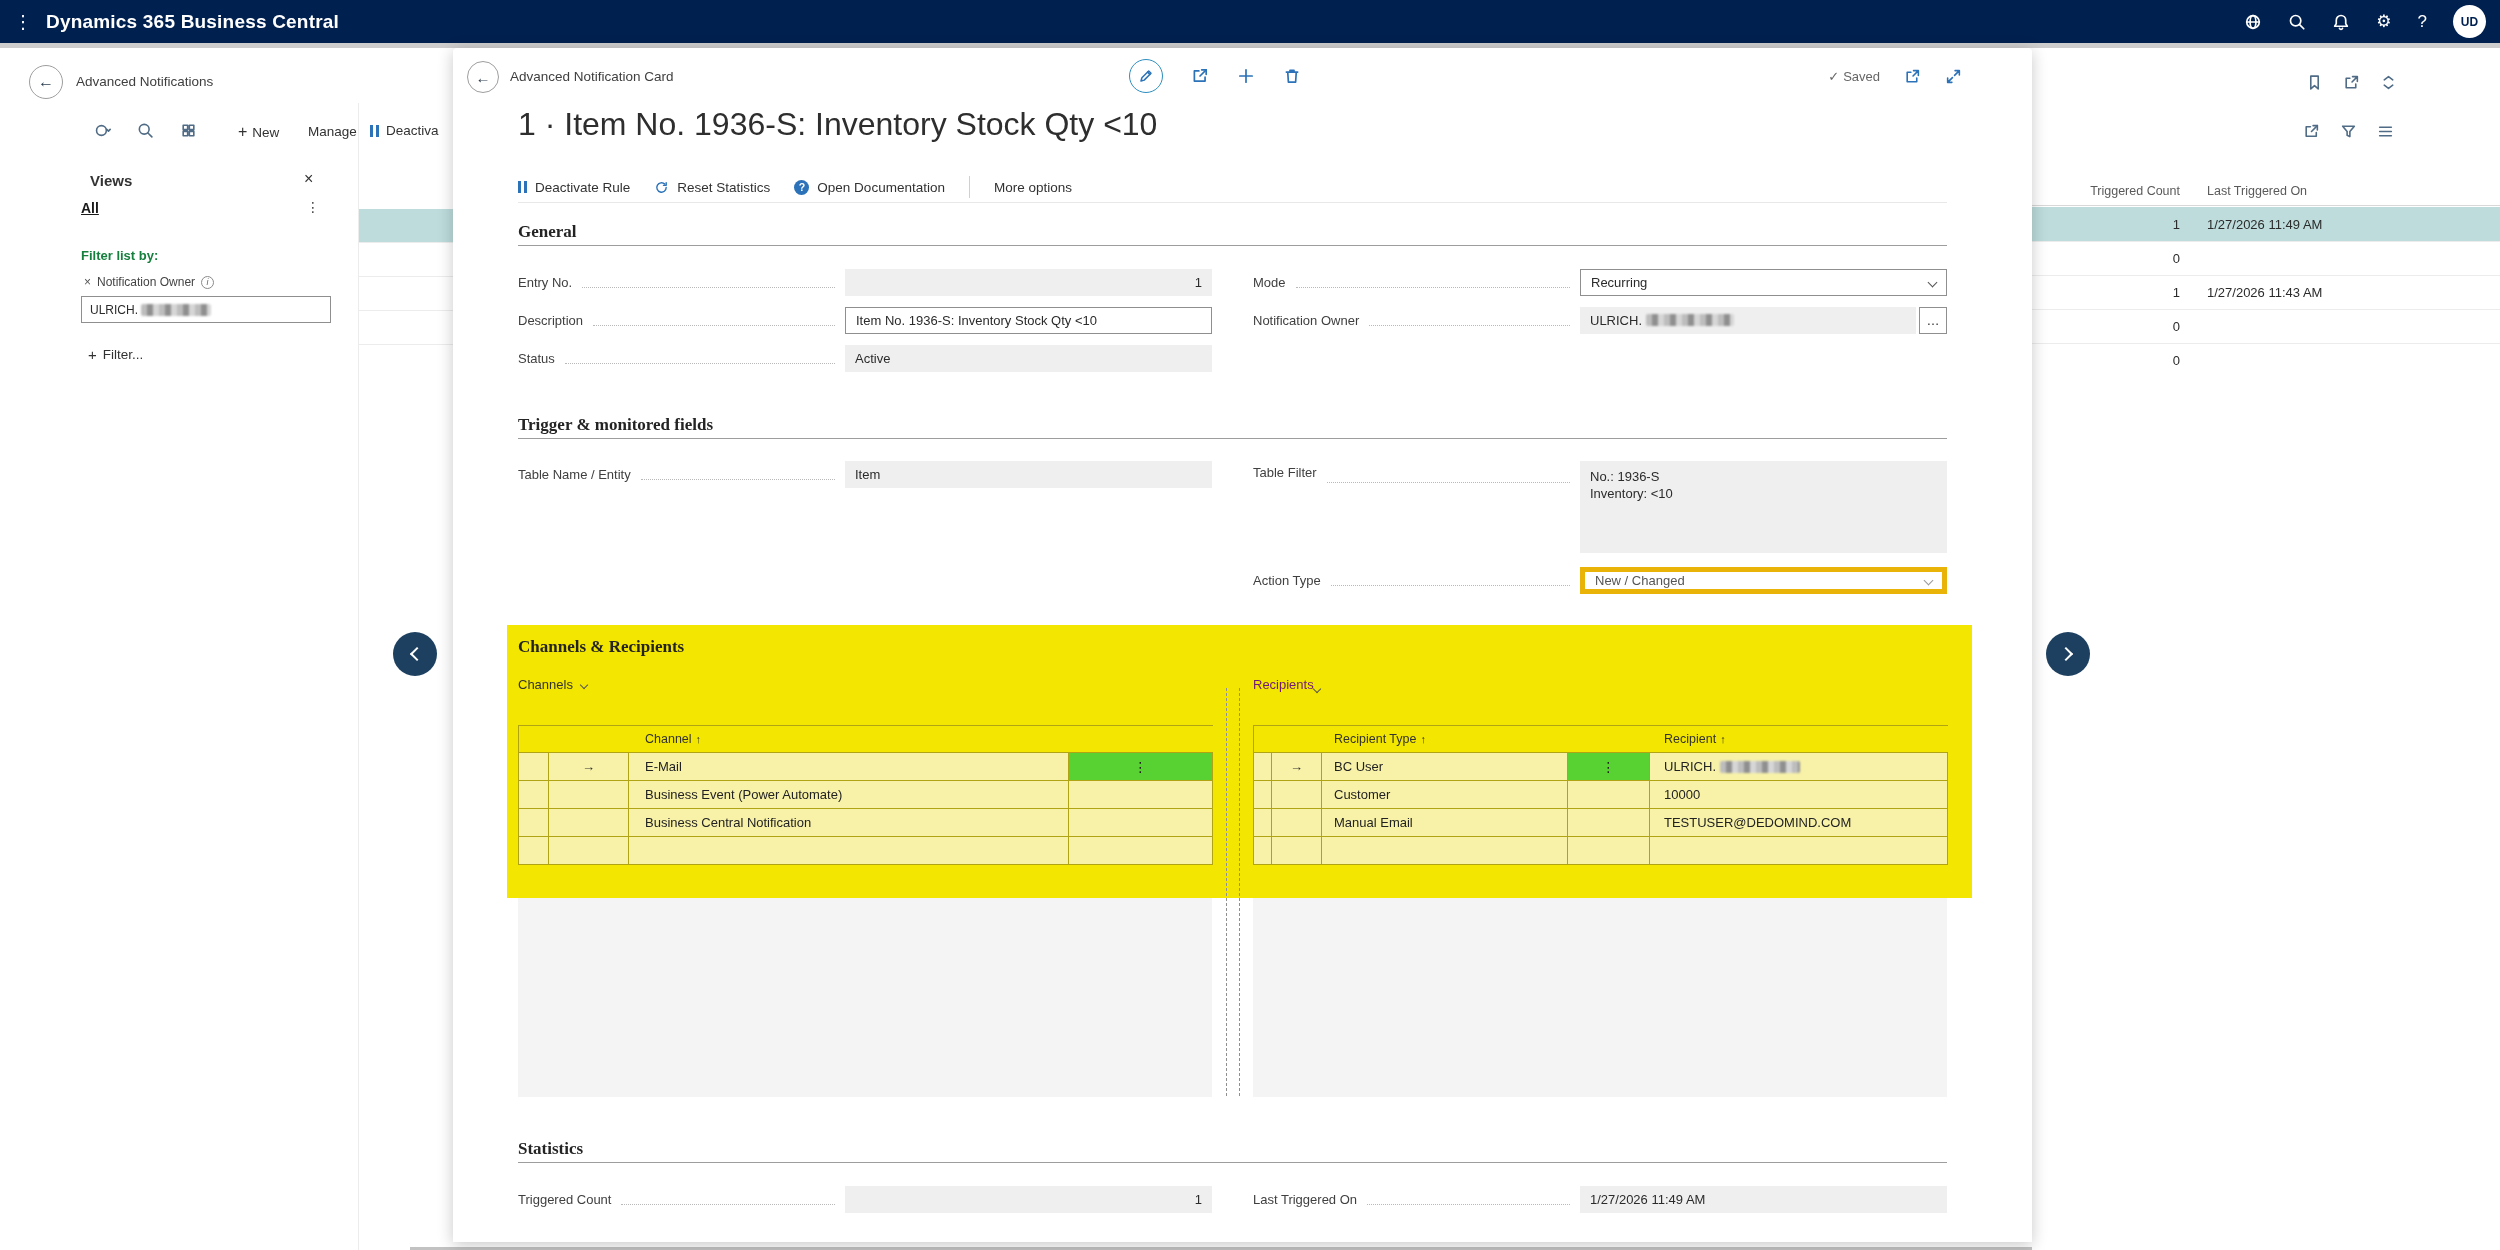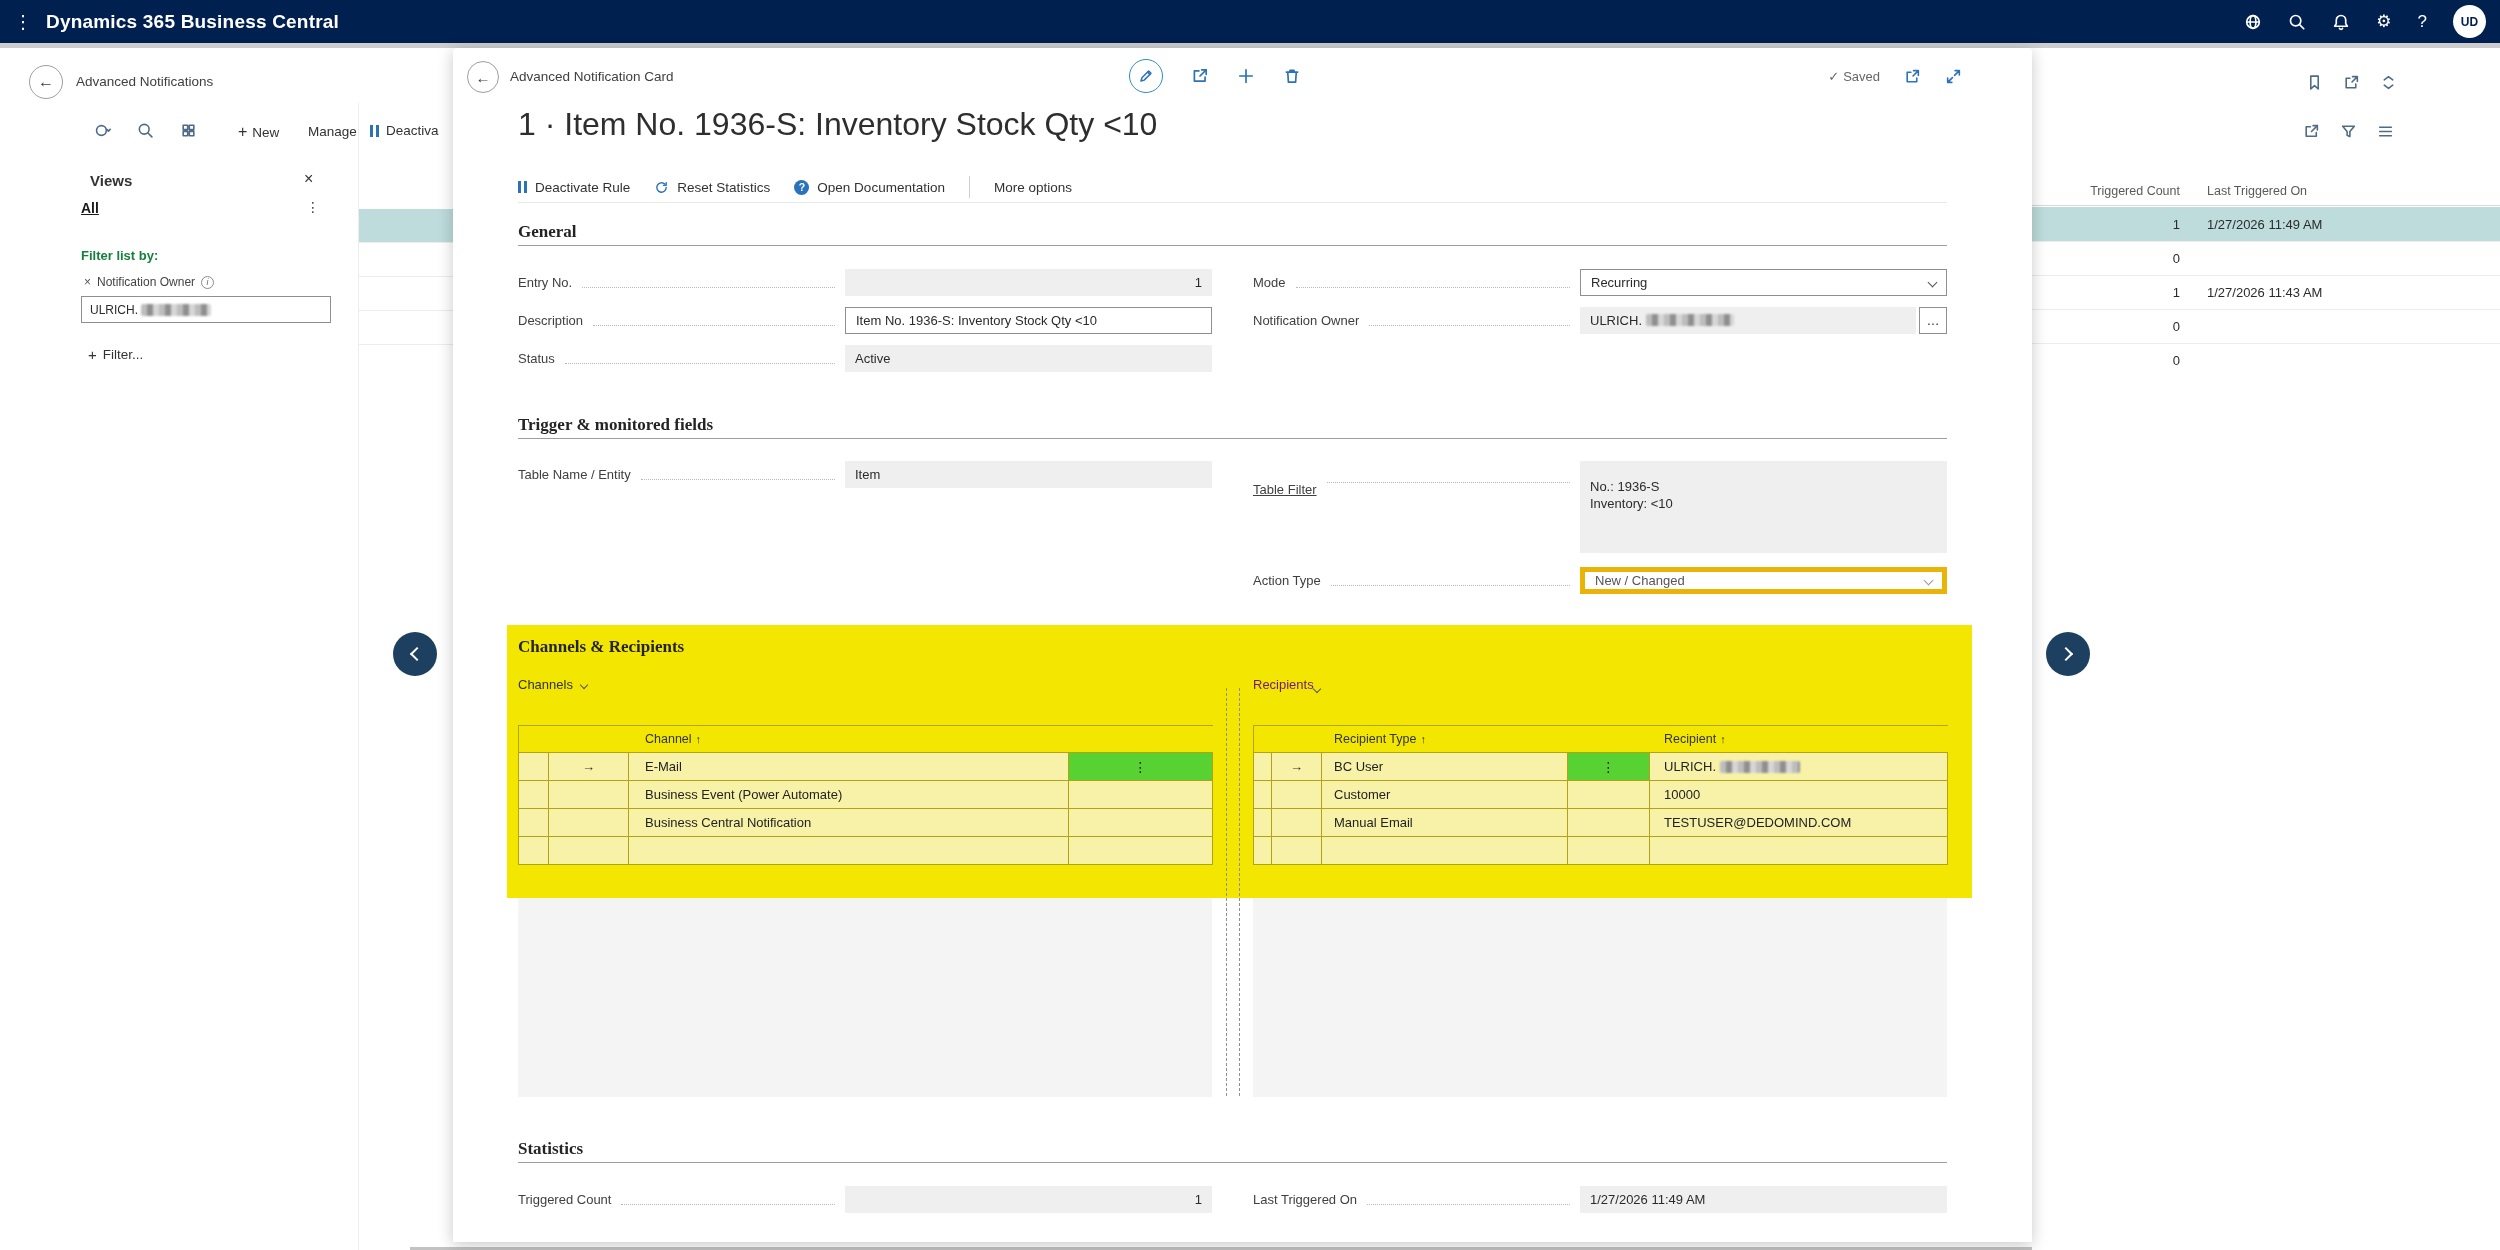--- a/index.html
+++ b/index.html
@@ -372,23 +372,23 @@
     <div class="col" style="left:65px;top:407px;">
       <div class="frow">
         <span class="flabel">Table Name / Entity</span>
           <span class="leader"></span>
         <div class="ffield ro">Item</div>
       </div>
     </div>
 
     <div class="col" style="left:800px;top:407px;">
       <div style="display:flex;align-items:flex-start;height:106px;padding-top:6px;">
-        <span class="flabel" style="margin-top:21px;text-decoration:underline;">Table Filter</span>
+        <span class="flabel" style="margin-top:4px;">Table Filter</span>
         <span class="leader" style="margin-top:16px;"></span>
-        <div class="ffield ro" style="height:92px;flex-direction:column;align-items:flex-start;justify-content:flex-start;padding-top:18px;gap:2px;">
+        <div class="ffield ro" style="height:92px;flex-direction:column;align-items:flex-start;justify-content:flex-start;padding-top:8px;gap:2px;">
           <span>No.: 1936-S</span>
           <span>Inventory: &lt;10</span>
         </div>
       </div>
       <div class="frow">
         <span class="flabel">Action Type</span>
           <span class="leader"></span>
         <div class="ffield dd-dis">
           <span>New / Changed</span>
           <span class="chev" style="border-color:#9a9a9a;"></span>

